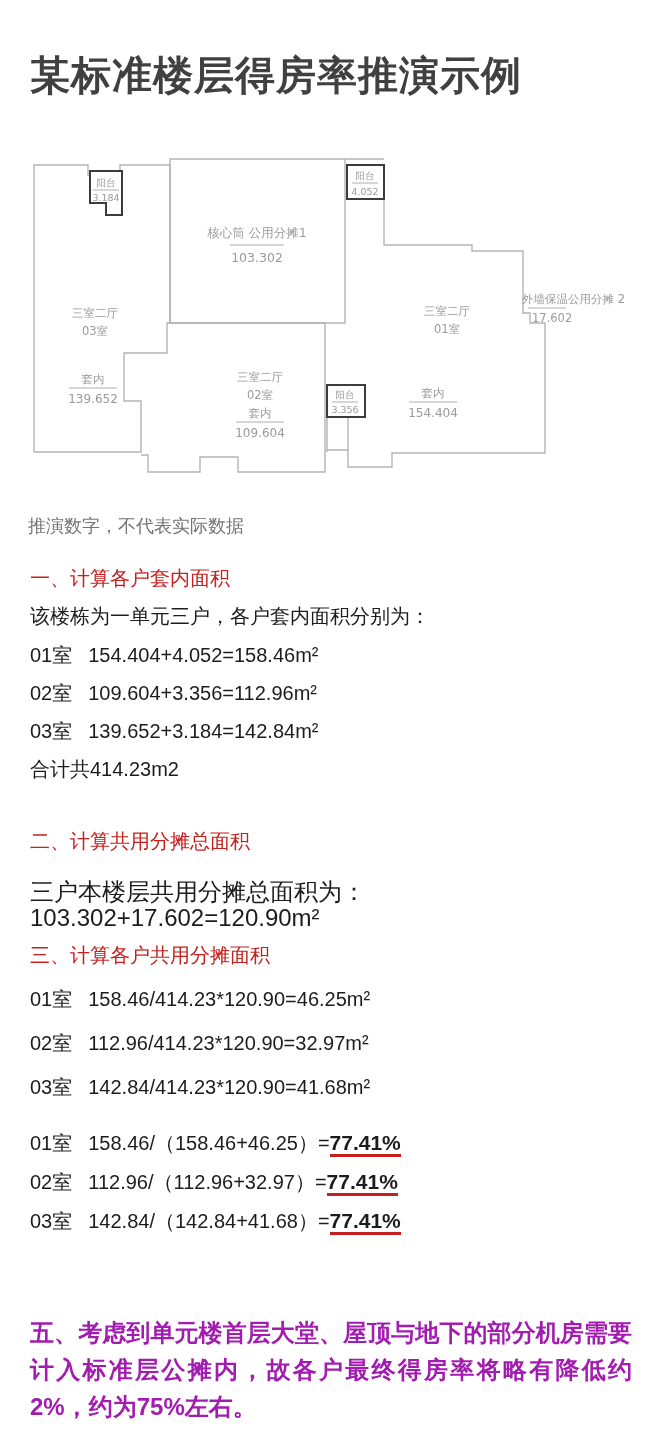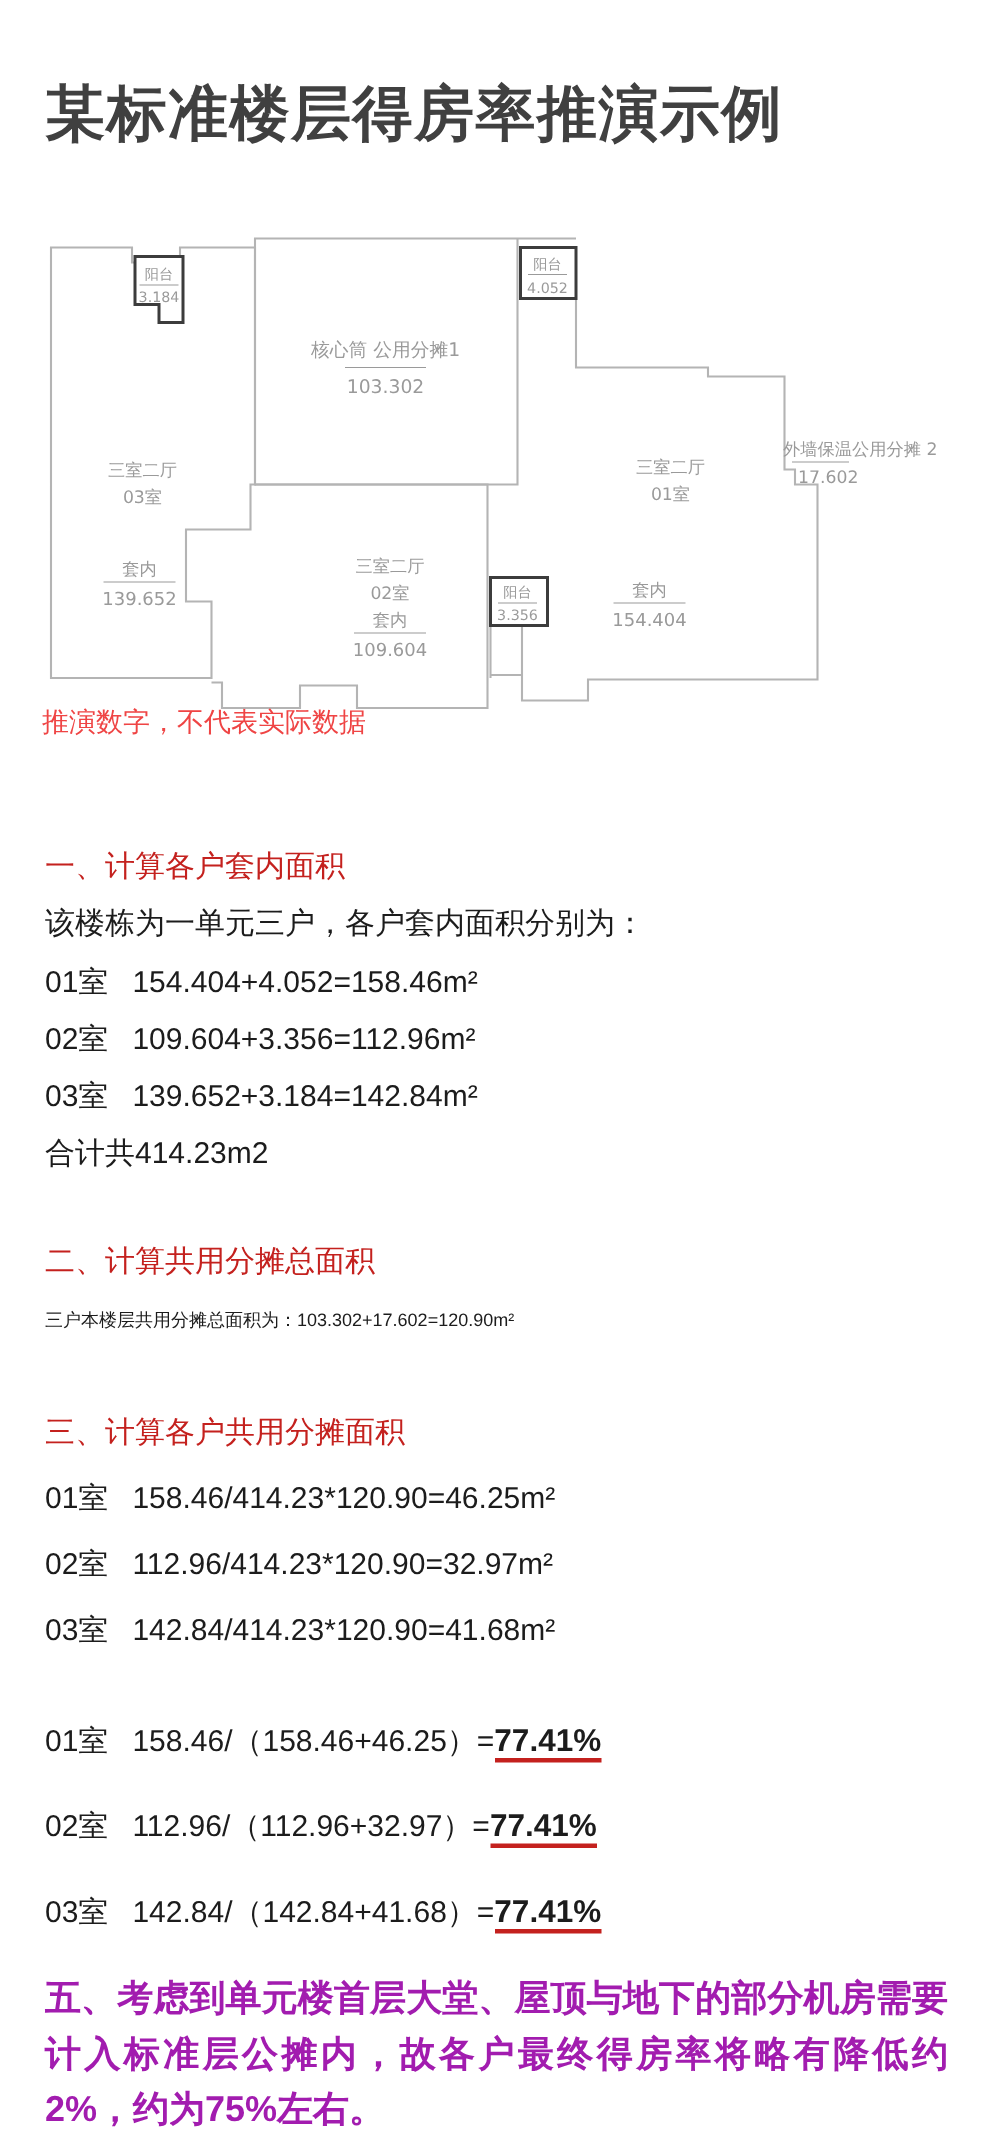--- a/index.html
+++ b/index.html
@@ -8,35 +8,35 @@
     font-family:"Liberation Sans","DejaVu Sans",sans-serif;
     color:#1c1c1c;overflow:hidden;
   }
   .abs{position:absolute;}
   .page-title{
     left:30px;top:48px;width:600px;
     font-size:40px;font-weight:bold;color:#404040;letter-spacing:1px;
   }
   .plan{left:20px;top:145px;}
   .plan text{font-family:"DejaVu Sans",sans-serif;fill:#9a9a9a;}
-  .disclaimer{left:28px;top:469px;font-size:18px;color:#ef4444;}
+  .disclaimer{left:28px;top:514px;font-size:18px;color:#737373;}
   .sec{left:30px;width:610px;}
   .sec-h{font-size:20px;font-weight:normal;color:#c4211e;line-height:24px;}
   .intro{font-size:20px;line-height:26px;margin-top:13px;}
   .calc-row{font-size:20px;line-height:24px;margin-top:14px;white-space:nowrap;}
   .row-label{margin-right:16px;}
   .total-row{font-size:20px;line-height:24px;margin-top:14px;}
-  .s2-body{font-size:12px;line-height:26px;margin-top:14px;}
+  .s2-body{font-size:24px;line-height:26px;margin-top:26px;}
   .s3 .calc-row{margin-top:20px;}
   .s4-head{display:flex;align-items:center;}
   .badge{
     margin-left:12px;background:#c4211e;color:#ffffff;
     font-size:29px;font-weight:bold;line-height:35px;padding:4px 20px;
   }
-  .s4 .calc-row{margin-top:29px;line-height:27px;}
+  .s4 .calc-row{margin-top:11px;line-height:27px;}
   .result{font-weight:bold;font-size:21px;border-bottom:3px solid #c4211e;padding-bottom:0px;}
   .s5-body{
     left:30px;top:1314px;width:602px;
     font-size:24px;font-weight:bold;color:#a21caf;line-height:37px;
     text-align:justify;
   }
 </style>
 </head>
 <body>
 

